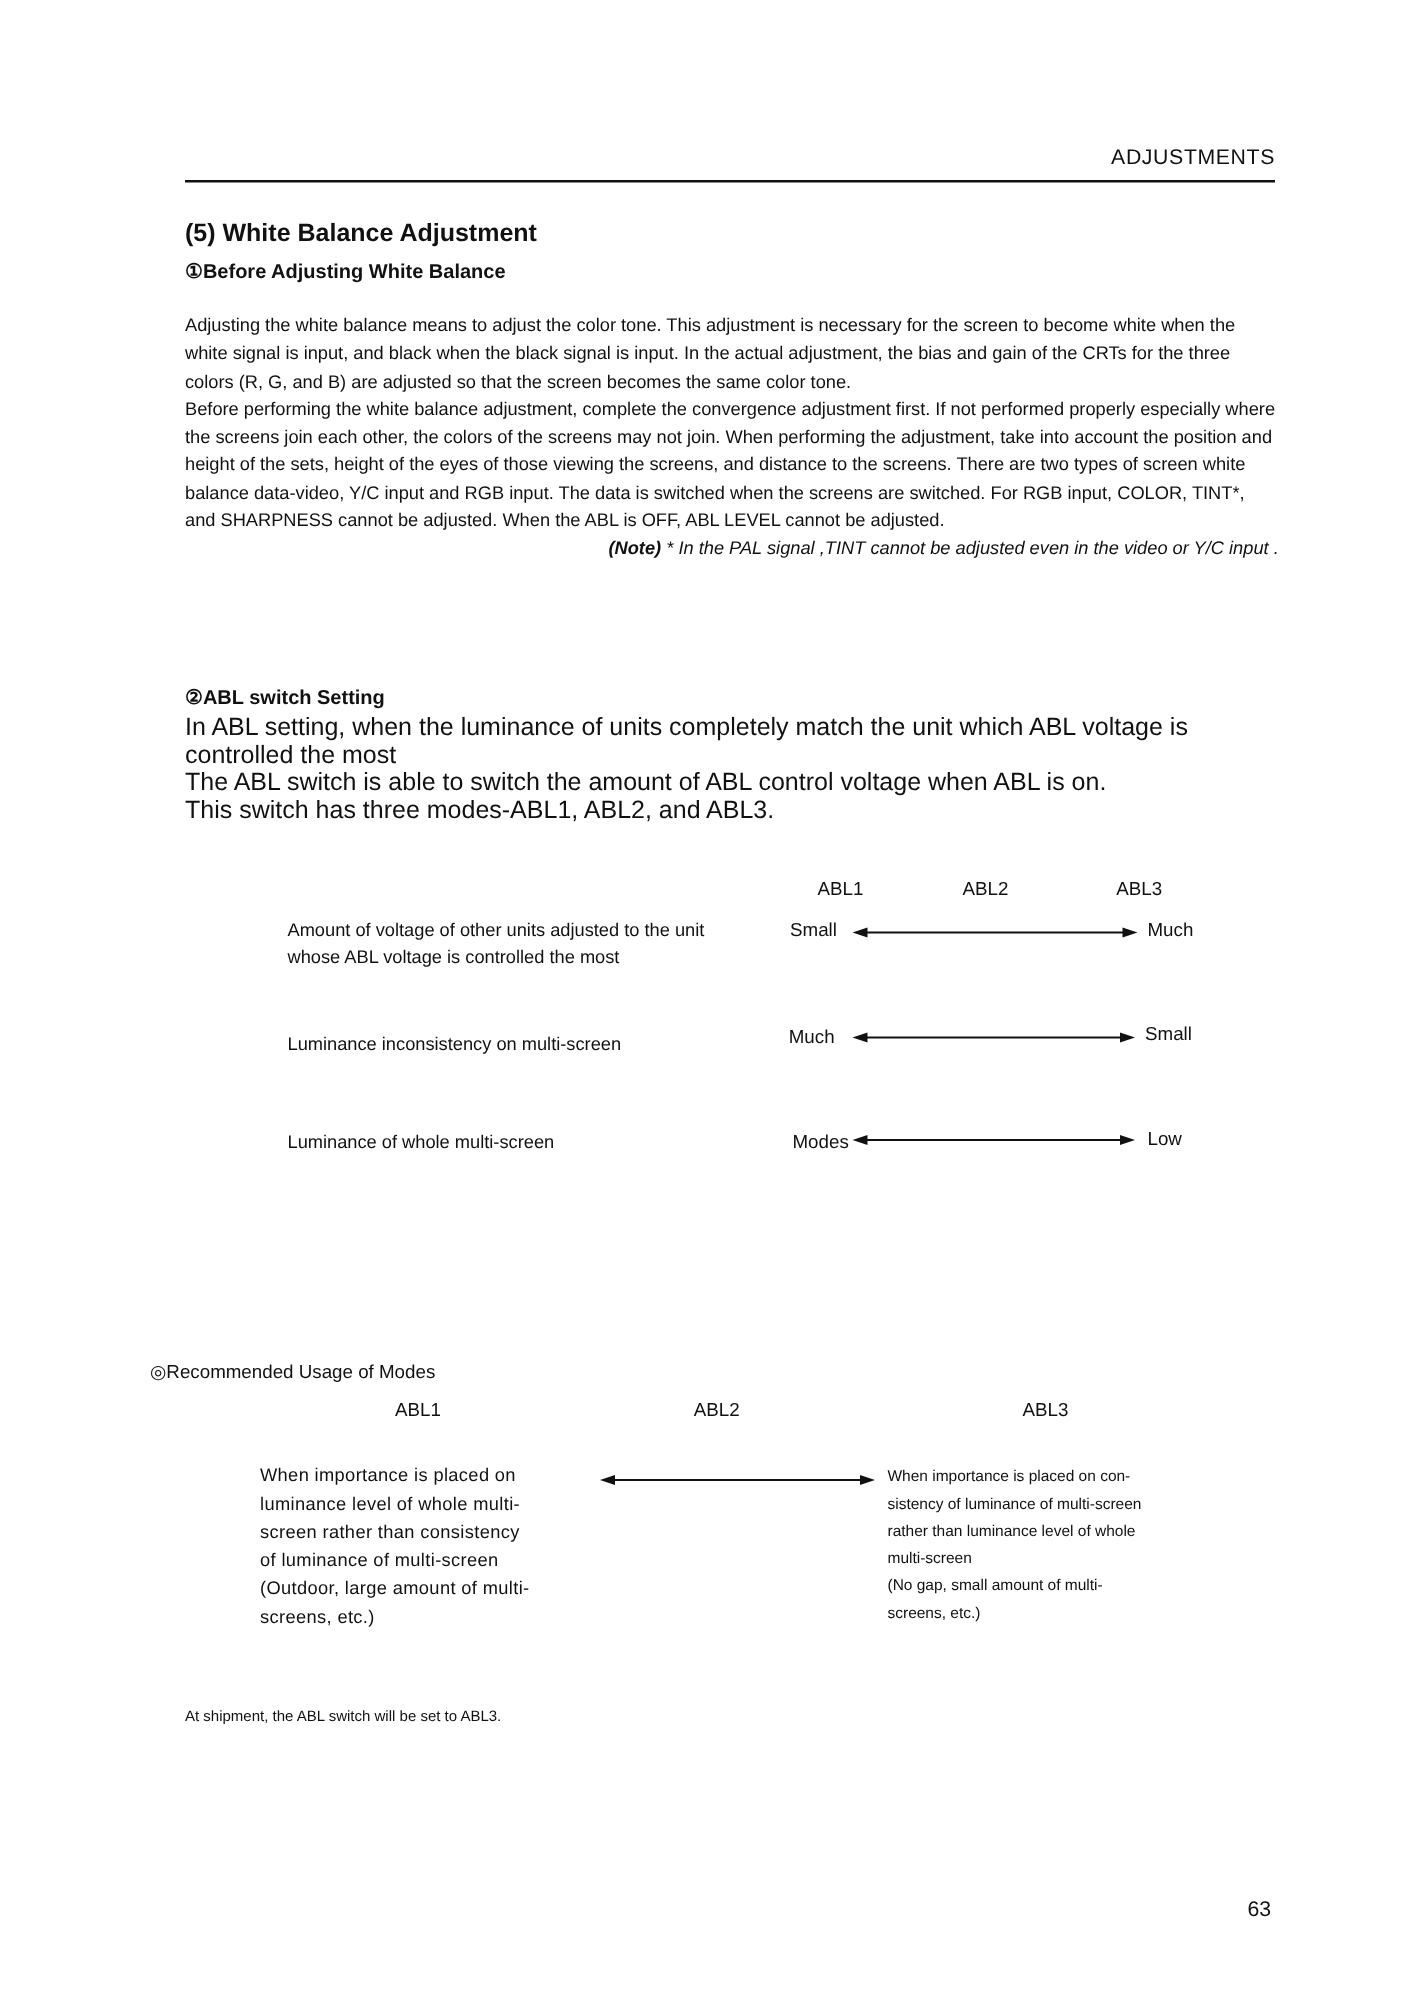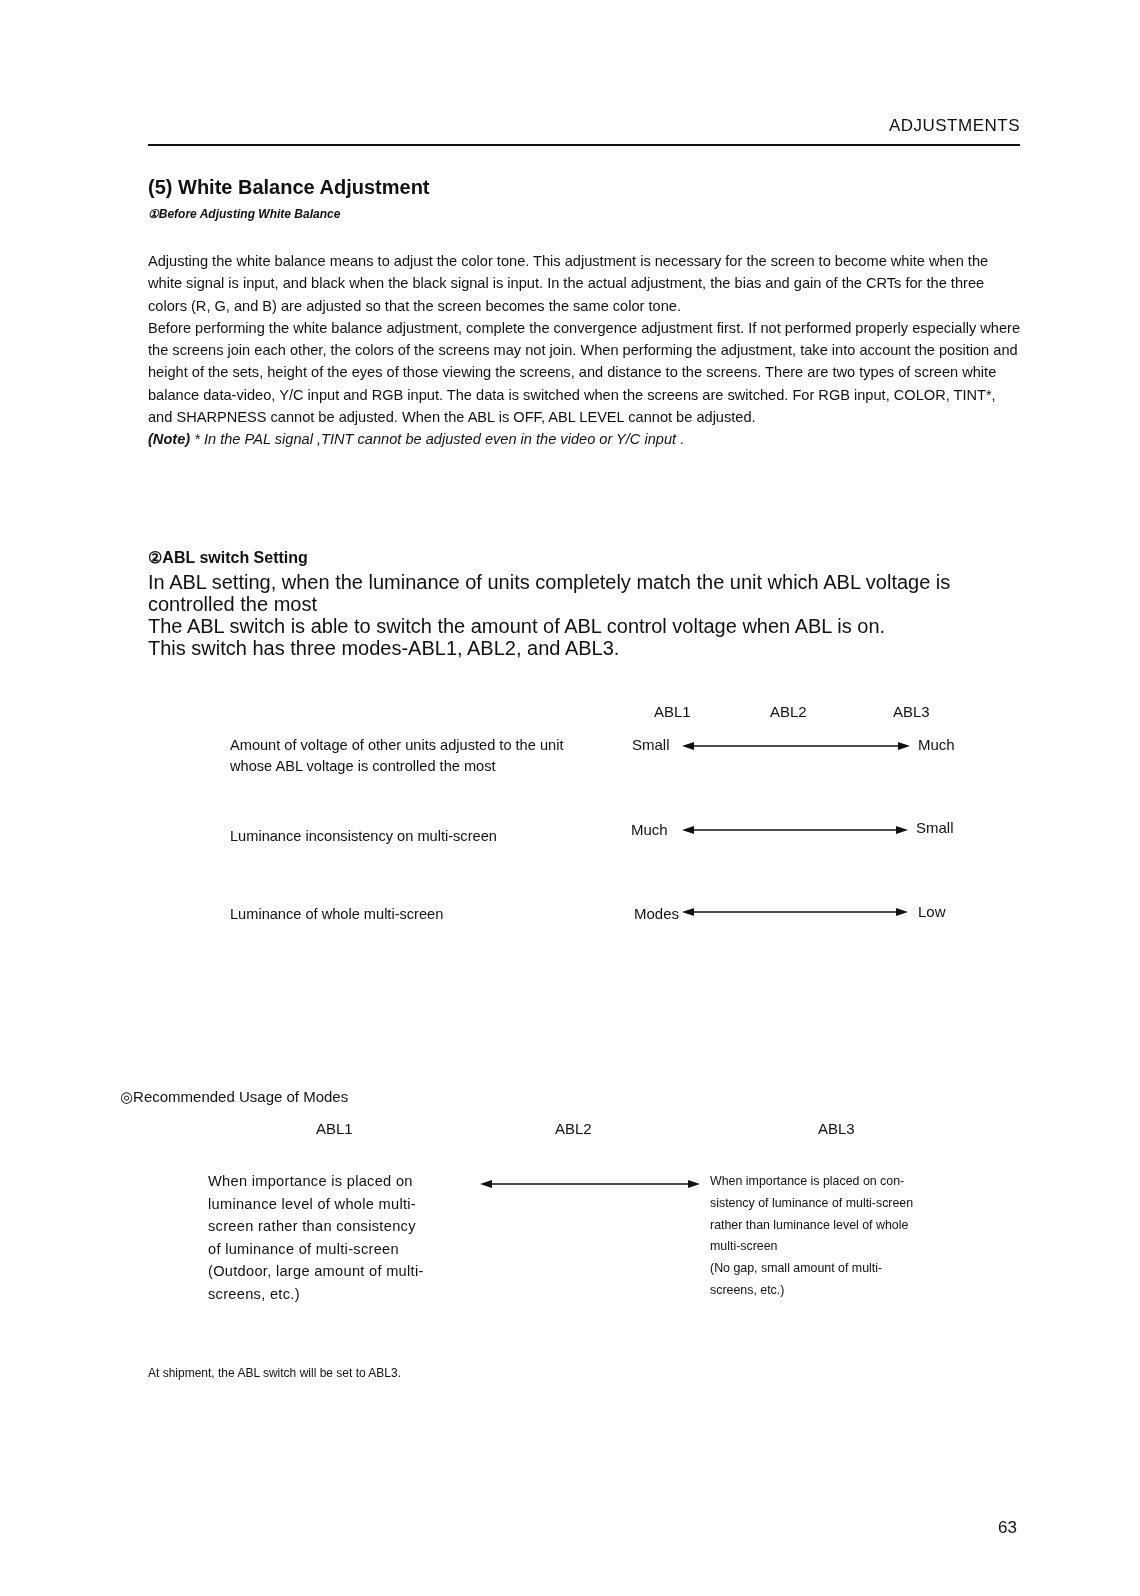--- a/index.html
+++ b/index.html
@@ -1,24 +1,24 @@
 <!DOCTYPE html>
 <html><head>
 <meta charset="utf-8">
 <style>
   html, body { margin:0; padding:0; background:#ffffff; }
   body { width:1140px; height:1596px; position:relative; overflow:hidden; color:#111; font-family:"Liberation Sans", sans-serif; }
   .abs { position:absolute; }
   .hdr-title { right:120px; top:116px; font-size:17px; letter-spacing:0.5px;text-align:right; }
   .hdr-rule { left:148px; top:144px; width:872px; height:2px; background:#111; }
   .sec-title { left:148px; top:176px; font-size:20px; font-weight:bold; }
-  .sub-title { left:148px; top:207px; font-size:12px; font-weight:bold;font-style:italic; }
+  .sub-title { left:148px; top:207px; font-size:16px; font-weight:bold; }
   .para { left:148px; width:875px; font-size:14.6px; line-height:22.3px; }
   .para p { margin:0; }
-  .note { font-style:italic; }
+  .note { font-style:italic;text-align:right; }
   .note b { font-weight:bold; }
   .sub2 { left:148px; top:548px; font-size:16px; font-weight:bold; }
   .abl-para { left:148px; top:571px; width:880px; font-size:20px; line-height:22px; }
   .abl-para p { margin:0; }
   .col-hdr { font-size:15px; top:703px; }
   .row-label { left:230px; width:370px; font-size:14.6px; line-height:21px; }
   .end-label { font-size:15px; }
   .arrow { height:12px; }
   .rec-title { left:120px; top:1088px; font-size:15px; }
   .rec-col { top:1120px; font-size:15px; }

